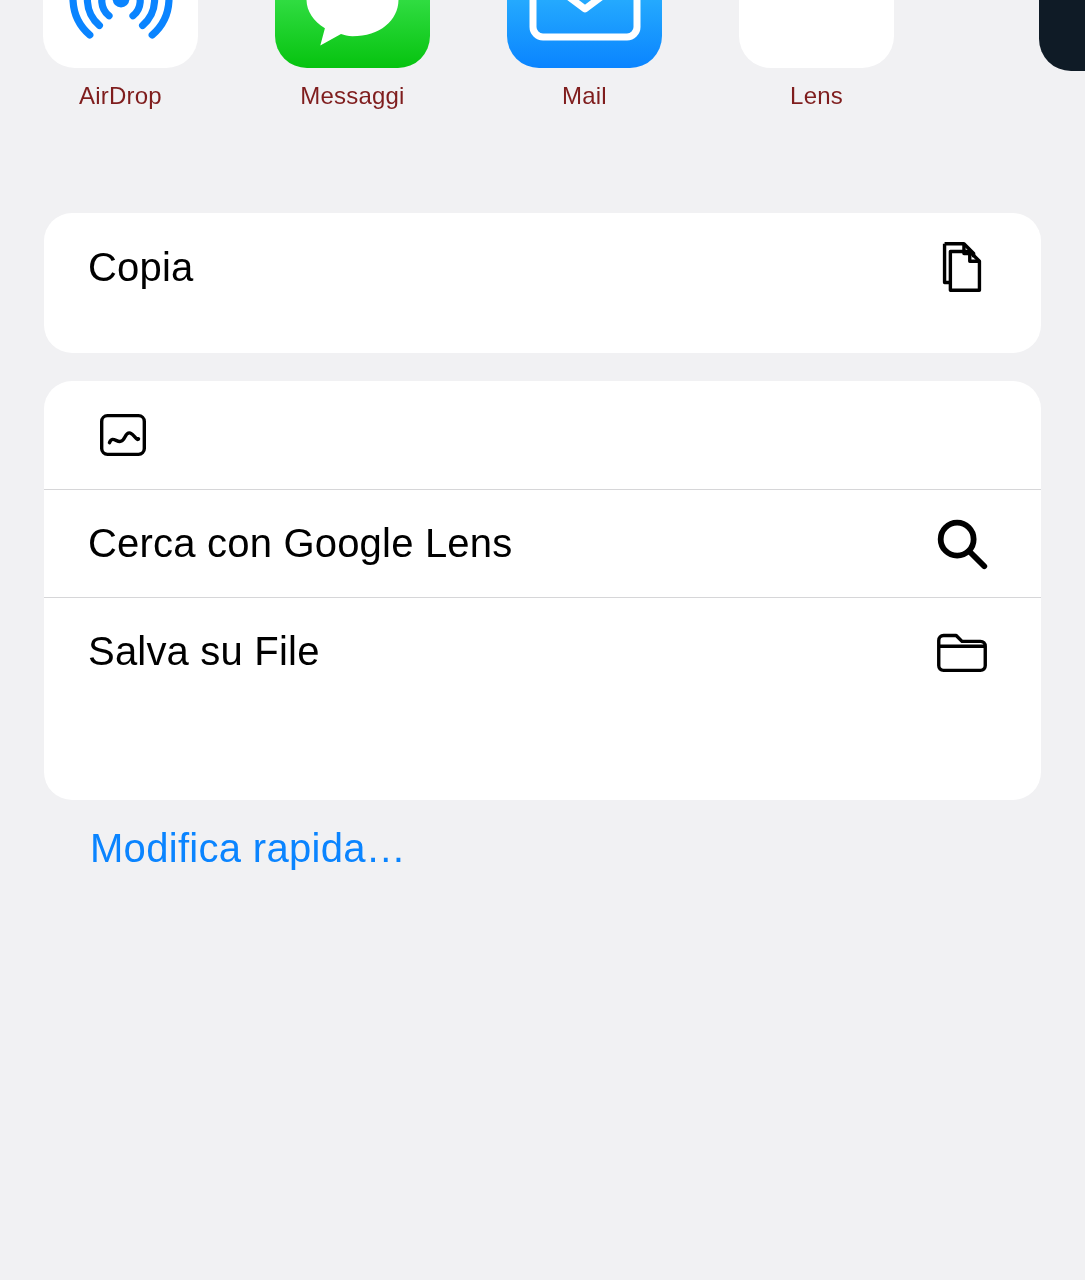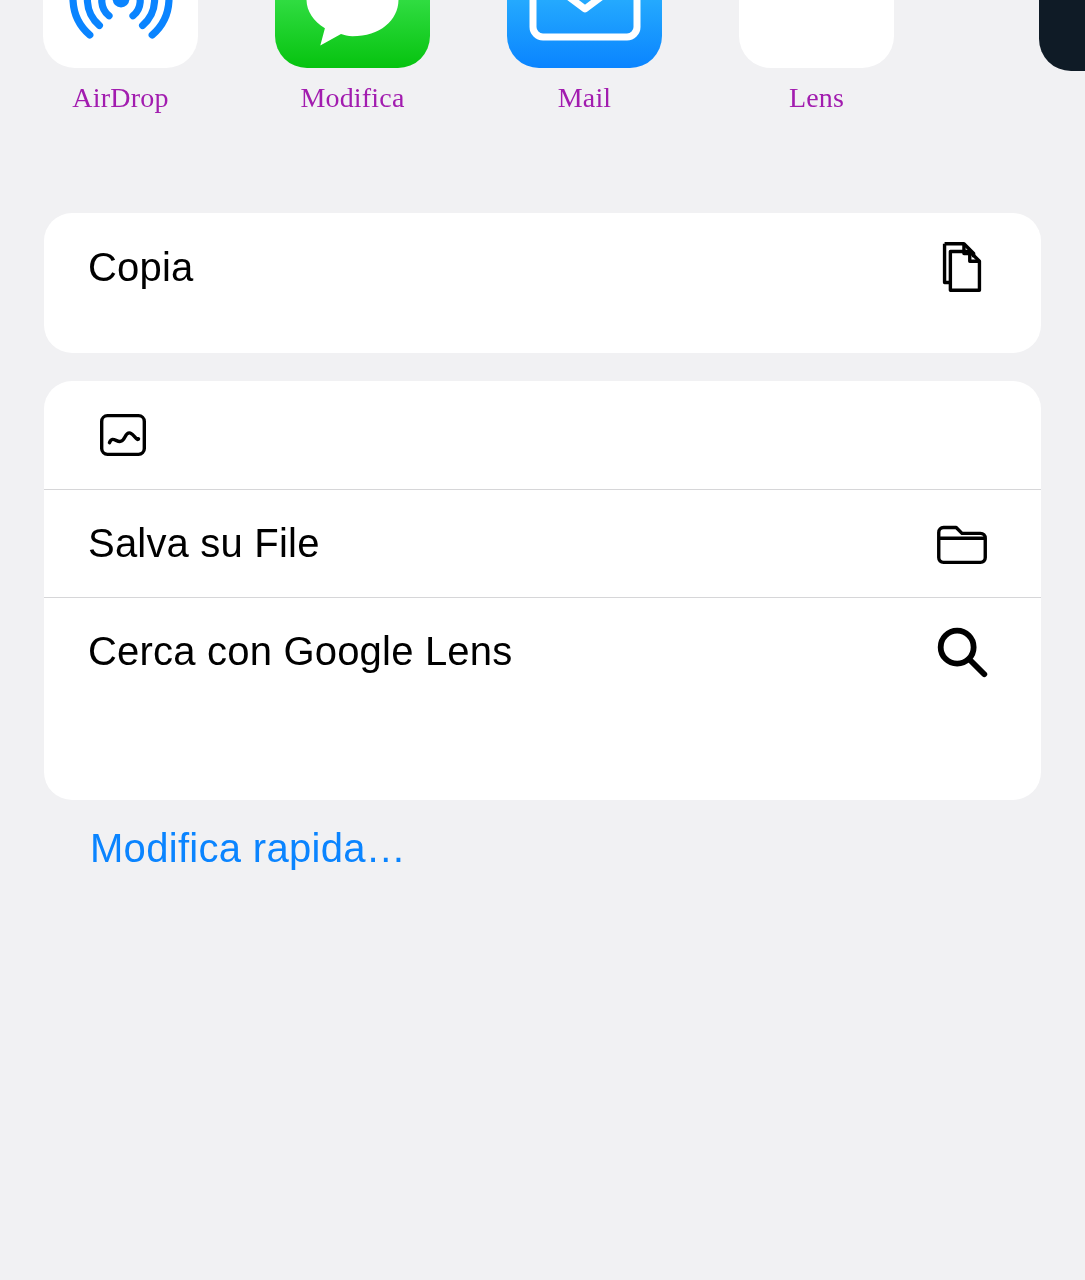--- a/index.html
+++ b/index.html
@@ -31,25 +31,24 @@
   }
   .app-icon {
     width: 155px;
     height: 138px;
     border-radius: 32px;
     margin-bottom: 14px;
     position: relative;
     overflow: hidden;
   }
   .app-label {
-    font-size: 28px;
-    color: #a21caf;
+    font-size: 24px;
+    color: #7f1d1d;
     font-weight: 400;
     letter-spacing: 0.2px;
-    font-family: Liberation Serif, serif;
   }
 
   
   .airdrop-icon { background:#ffffff; display:flex; align-items:center; justify-content:center; }
   .airdrop-svg { width: 120px; height:120px; }
 
   
   .messaggi-icon { background: linear-gradient(#5bf675,#06c30f); display:flex; align-items:center; justify-content:center;}
   .bubble-svg{ width:115px; height:115px; }
 
@@ -135,21 +134,21 @@
     </div>
     <div class="app-label">AirDrop</div>
   </div>
 
   <div class="app-item">
     <div class="app-icon messaggi-icon">
       <svg class="bubble-svg" viewBox="0 0 100 100">
         <path d="M50 18 C26 18 10 32 10 50 C10 60 16 69 26 75 L22 90 L40 80 C43 81 46 82 50 82 C74 82 90 68 90 50 C90 32 74 18 50 18 Z" fill="#ffffff"></path>
       </svg>
     </div>
-    <div class="app-label">Modifica</div>
+    <div class="app-label">Messaggi</div>
   </div>
 
   <div class="app-item">
     <div class="app-icon mail-icon">
       <svg class="mail-svg" viewBox="0 0 120 100">
         <rect x="8" y="18" width="104" height="70" rx="10" fill="none" stroke="#ffffff" stroke-width="7"></rect>
         <path d="M12 24 L60 60 L108 24" fill="none" stroke="#ffffff" stroke-width="7" stroke-linecap="round" stroke-linejoin="round"></path>
       </svg>
     </div>
     <div class="app-label">Mail</div>
@@ -184,36 +183,36 @@
   <div class="row">
     <span class="row-icon-wrap">
       <svg viewBox="0 0 64 64" fill="none" stroke="#000" stroke-width="3.5" stroke-linejoin="round">
         <rect x="10" y="12" width="44" height="40" rx="6"></rect>
         <path d="M18 40 C22 30 28 46 34 34 C40 22 46 40 48 36" stroke-linecap="round"></path>
       </svg>
     </span>
   </div>
 
   <div class="row">
+    <span class="row-label">Cerca con Google Lens</span>
+    <span class="row-icon-wrap">
+      <svg viewBox="0 0 64 64" fill="none" stroke="#000" stroke-width="6" stroke-linecap="round">
+        <circle cx="27" cy="27" r="17"></circle>
+        <line x1="40" y1="40" x2="55" y2="55"></line>
+      </svg>
+    </span>
+  </div>
+
+  <div class="row">
     <span class="row-label">Salva su File</span>
     <span class="row-icon-wrap">
       <svg viewBox="0 0 64 64" fill="none" stroke="#000" stroke-width="3.5" stroke-linejoin="round">
         <path d="M8 20 C8 17 10 15 13 15 H26 L32 21 H51 C54 21 56 23 56 26 V46 C56 49 54 51 51 51 H13 C10 51 8 49 8 46 Z"></path>
         <line x1="8" y1="26" x2="56" y2="26"></line>
       </svg>
     </span>
   </div>
 
-  <div class="row">
-    <span class="row-label">Cerca con Google Lens</span>
-    <span class="row-icon-wrap">
-      <svg viewBox="0 0 64 64" fill="none" stroke="#000" stroke-width="6" stroke-linecap="round">
-        <circle cx="27" cy="27" r="17"></circle>
-        <line x1="40" y1="40" x2="55" y2="55"></line>
-      </svg>
-    </span>
-  </div>
-
 </div>
 
 <div class="card card-edit">
   <span class="edit-link">Modifica rapida…</span>
 </div>
 
 </body></html>

